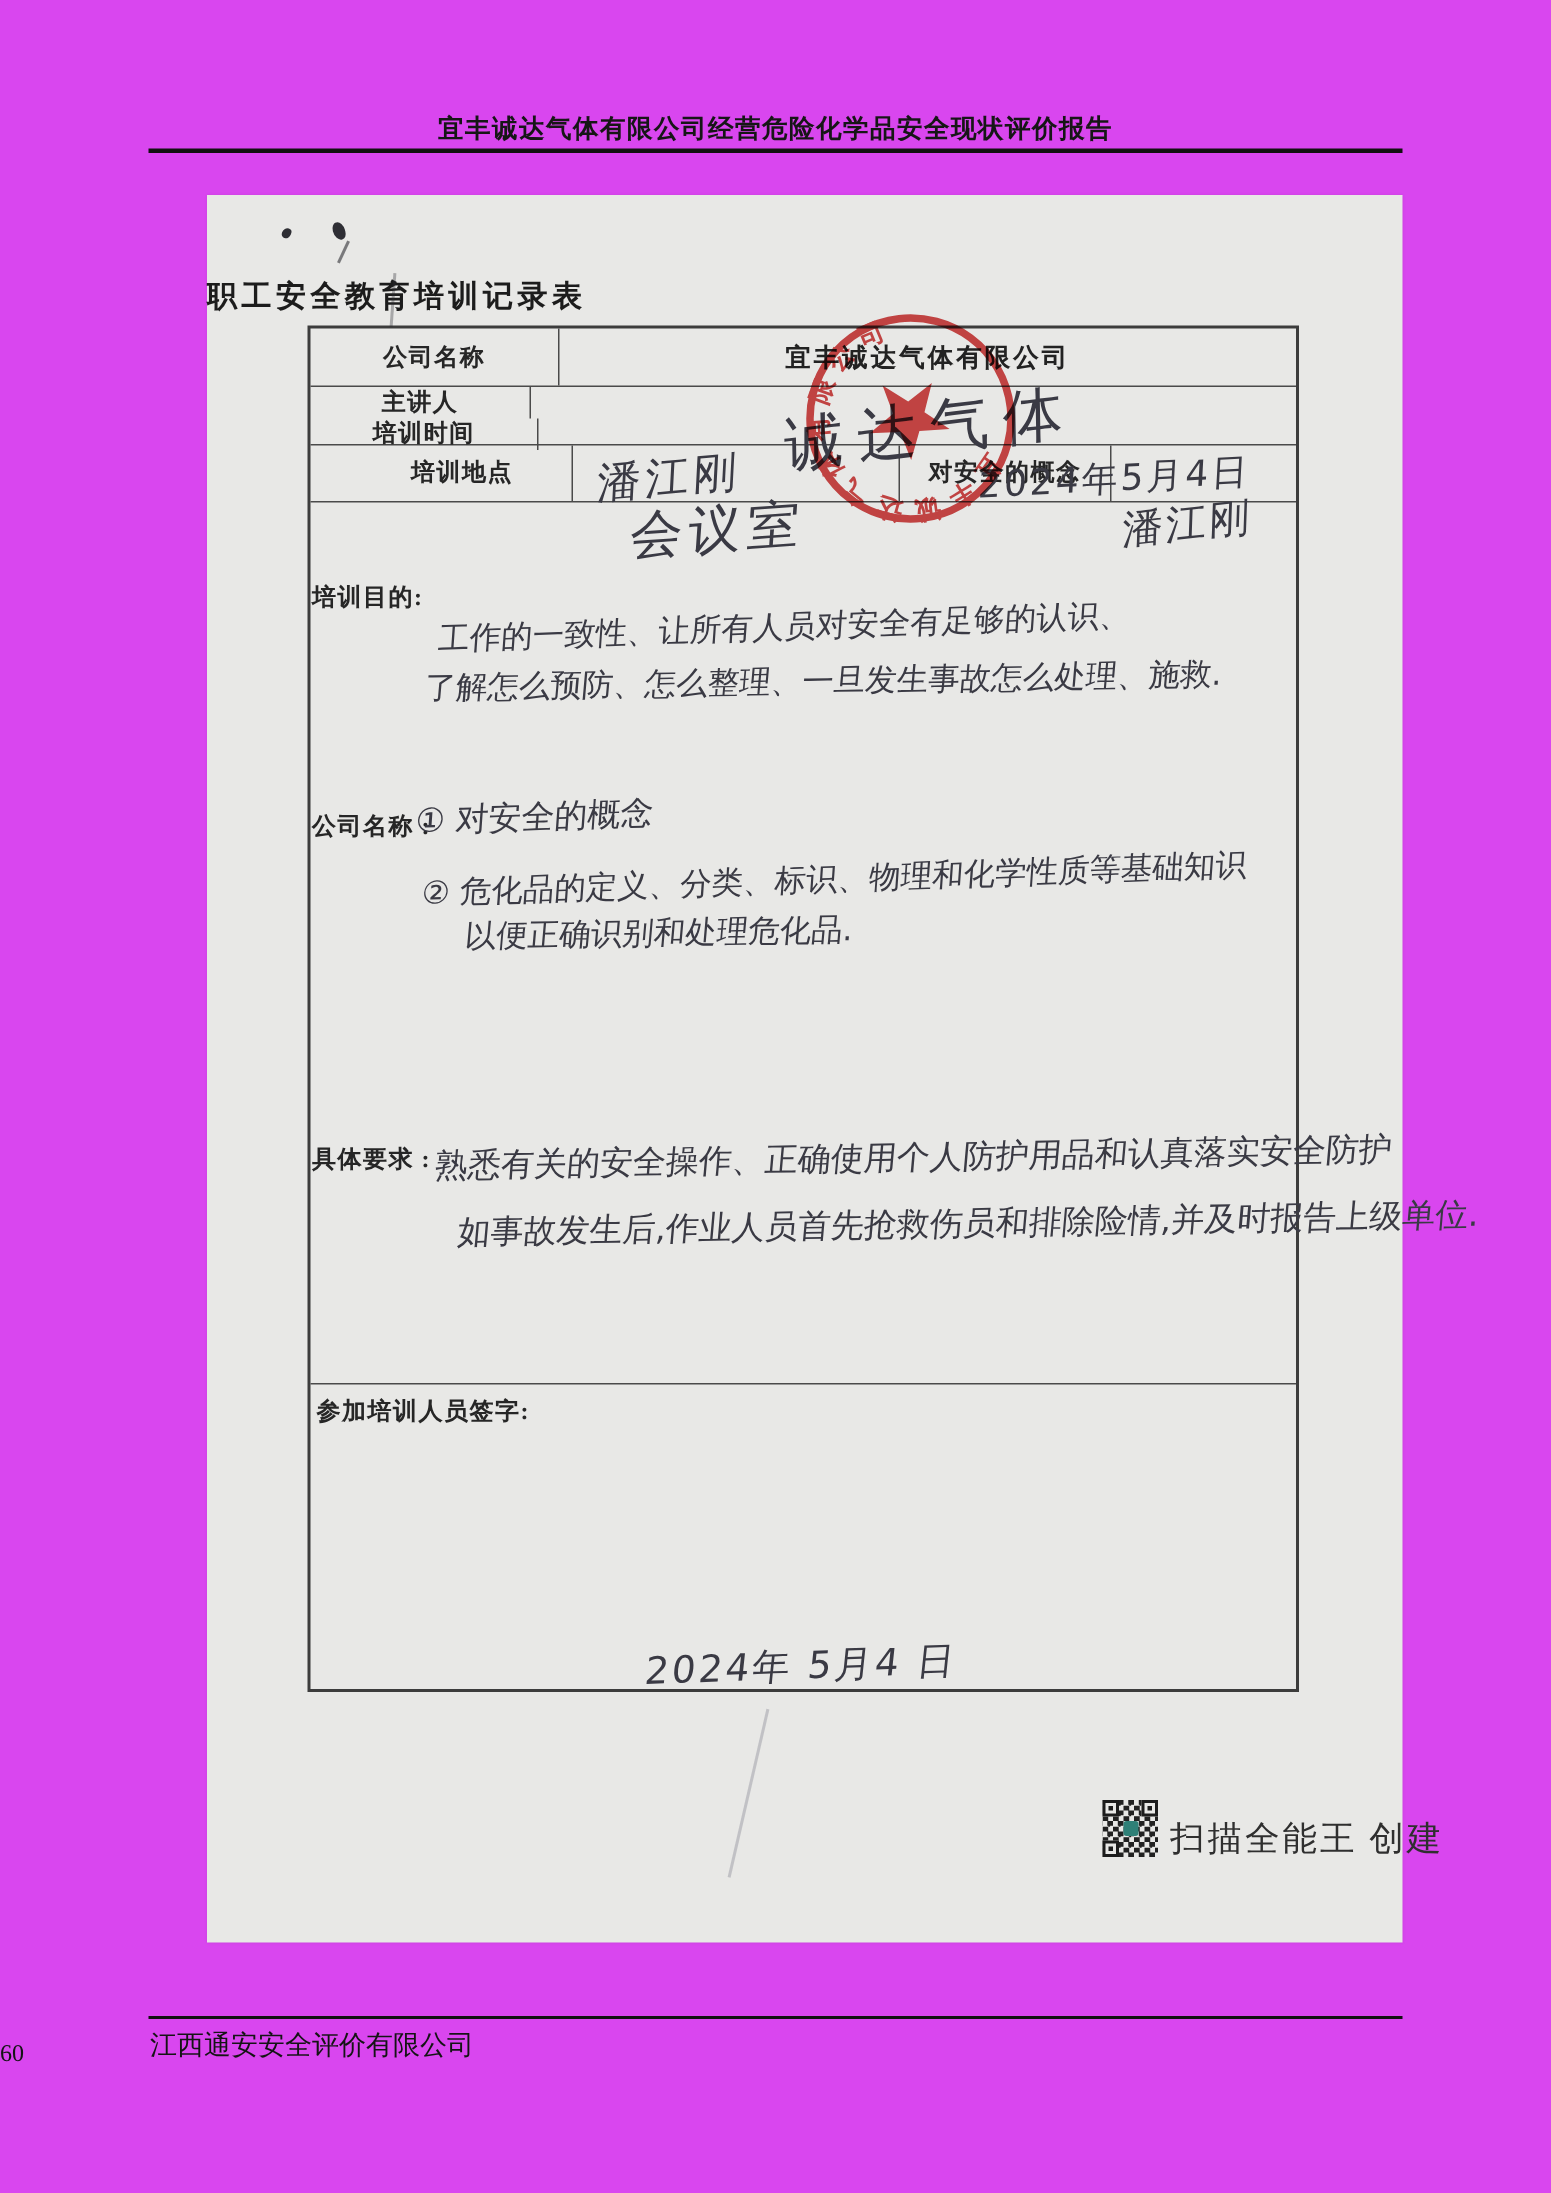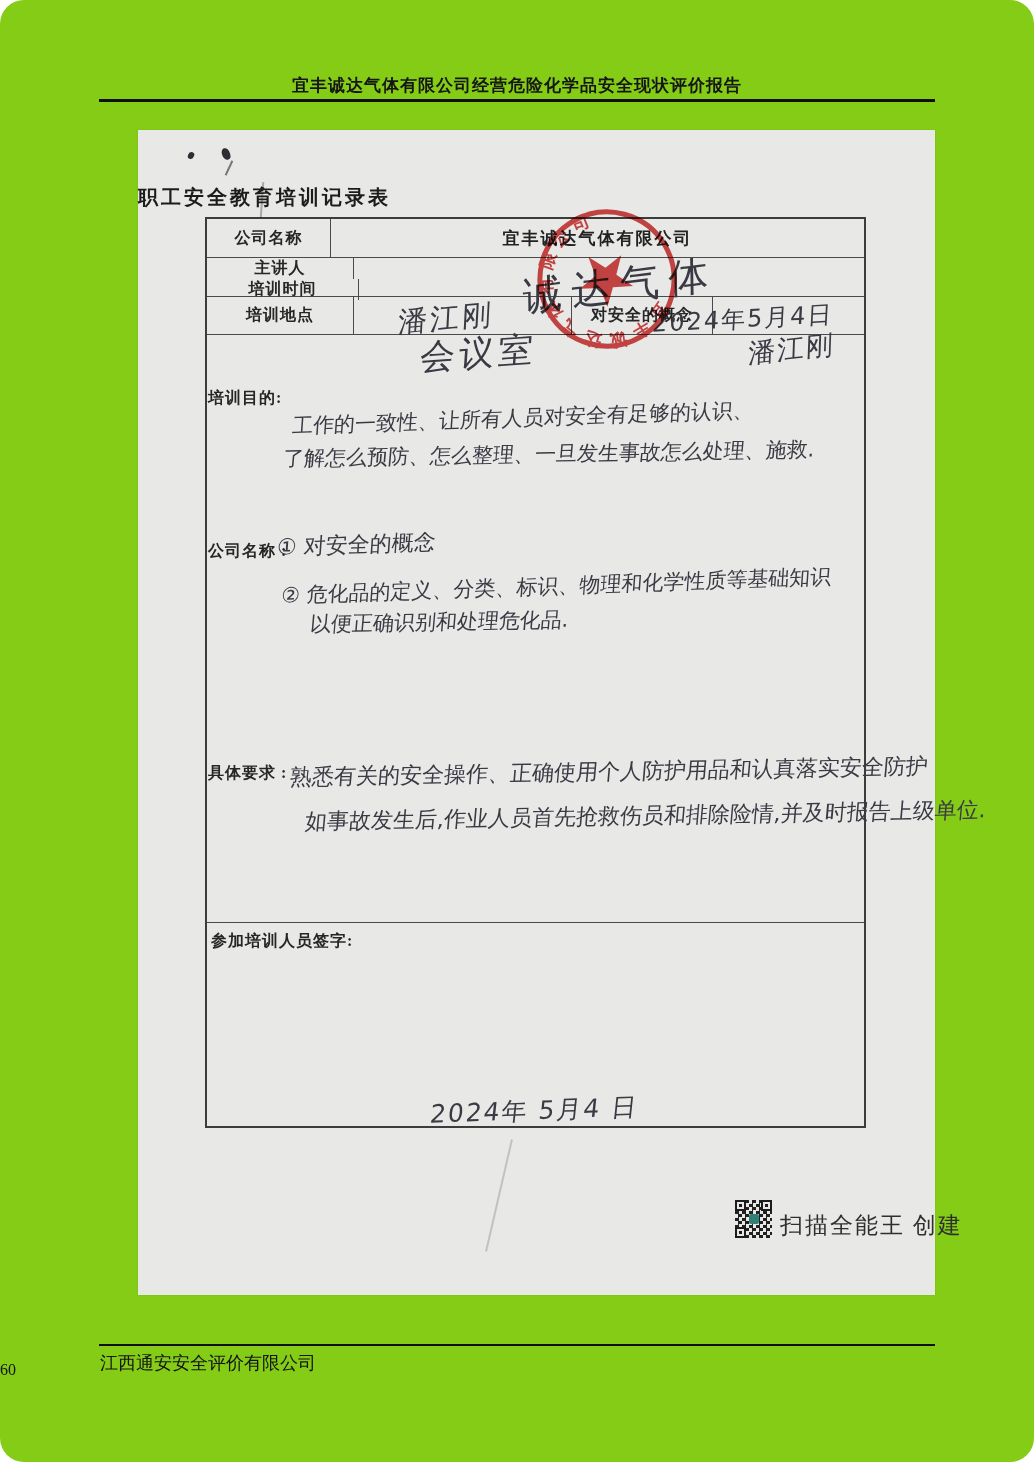--- a/index.html
+++ b/index.html
@@ -1,17 +1,17 @@
 <!DOCTYPE html>
 <html><head>
 <meta charset="utf-8">
 <style>
   html,body{margin:0;padding:0;background:#ffffff;}
-  .page{position:relative;width:1034px;height:1462px;background:#84cc16;overflow:hidden;
-        font-family:"Liberation Serif", serif;color:#1f1f1f;border-radius:24px;}
+  .page{position:relative;width:1034px;height:1462px;background:#d946ef;overflow:hidden;
+        font-family:"Liberation Serif", serif;color:#1f1f1f;}
   .abs{position:absolute;}
   
   .doc-header-title{top:74px;left:0;width:100%;text-align:center;font-size:17px;font-weight:600;letter-spacing:1px;color:#161616;}
   .header-rule{top:99px;left:99px;width:836px;height:3px;background:#101010;}
   .footer-rule{top:1344px;left:99px;width:836px;height:2px;background:#101010;}
   .footer-left{top:1351px;left:100px;font-size:18px;color:#141414;}
   .footer-right{top:1351px;left:0;width:935px;text-align:right;font-size:15px;color:#141414;}
   .footer-page{top:1361px;left:0;width:1034px;font-size:16px;color:#141414;}
   
   .scan{top:130px;left:138px;width:797px;height:1165px;background:#e8e8e6;box-shadow:0 0 2px rgba(0,0,0,.08);}
@@ -55,38 +55,38 @@
   <div class="abs ink" style="top:152px;left:188px;width:6px;height:7px;border-radius:60% 40% 55% 45%;transform:rotate(20deg);"></div>
   <div class="abs ink" style="top:148px;left:222px;width:8px;height:12px;border-radius:45% 55% 40% 60%;transform:rotate(-15deg);"></div>
   <div class="abs ink" style="top:160px;left:228px;width:2px;height:16px;transform:rotate(25deg);opacity:.6;"></div>
   <div class="abs ink" style="top:182px;left:261px;width:1.5px;height:36px;transform:rotate(4deg);opacity:.35;"></div>
   <div class="abs smudge"></div>
 
   <div class="abs form-title">职工安全教育培训记录表</div>
 
   <div class="abs tbl">
     <div class="row" style="height:39px;">
-      <div class="cell" style="width:124px;">
+      <div class="cell" style="width:166px;">
         <span class="lbl">公司名称</span>
       </div>
       <div class="cell" style="flex:1;">
         <span class="printed-val">宜丰诚达气体有限公司</span>
       </div>
     </div>
     <div class="row" style="height:39px;flex-direction:column;">
       <div class="cell" style="width:147px;">
         <span class="lbl">主讲人</span>
       </div>
       <div class="cell" style="width:145px;"></div>
       <div class="cell" style="width:152px;">
         <span class="lbl">培训时间</span>
       </div>
       <div class="cell" style="flex:1;"></div>
     </div>
-    <div class="row" style="height:38px;">
+    <div class="row" style="height:38px;padding-left:28px;">
       <div class="cell" style="width:147px;">
         <span class="lbl">培训地点</span>
       </div>
       <div class="cell" style="width:218px;"></div>
       <div class="cell" style="width:141px;">
         <span class="lbl">对安全的概念</span>
       </div>
       <div class="cell" style="flex:1;"></div>
     </div>
     <div class="row" style="height:588px;">

